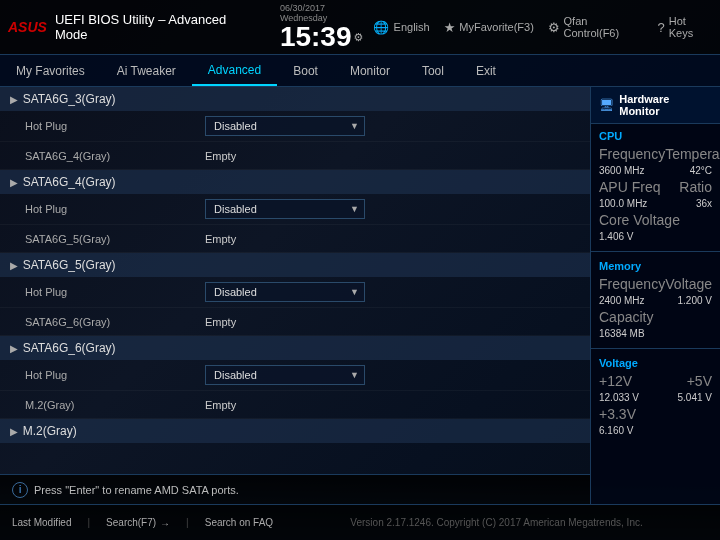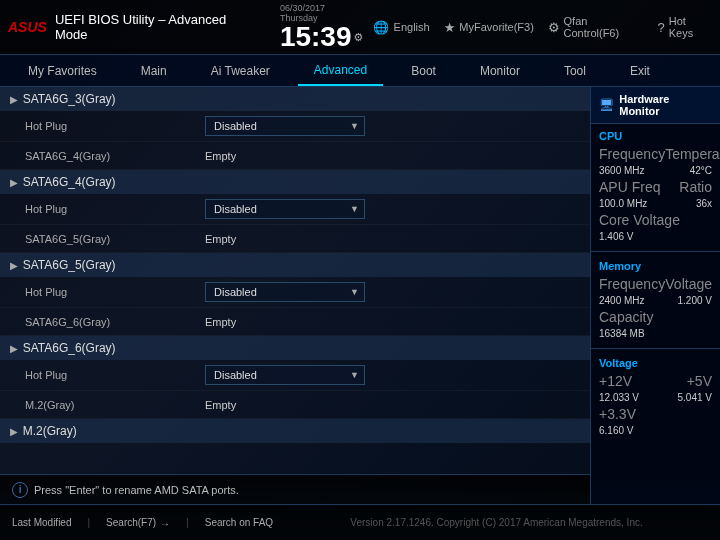--- a/index.html
+++ b/index.html
@@ -105,21 +105,20 @@
       border-bottom: 1px solid #1a3a5c;
     }
     .nav-item {
       padding: 12px 16px;
       display: flex;
       align-items: center;
       color: #bbb;
       font-size: 12px;
       cursor: pointer;
       white-space: nowrap;
-      margin-left: 12px;
     }
     .nav-item.active {
       color: #00d4ff;
       border-bottom: 2px solid #00d4ff;
     }
 
     
     .main-area {
       display: flex;
       flex: 1;
@@ -332,21 +331,21 @@
 <div class="bg-main"></div>
 <div class="bg-bottom"></div>
 
 <div class="wrapper">
 
   <div class="top-bar">
     <span class="asus-logo">ASUS</span>
     <span class="bios-title">UEFI BIOS Utility – Advanced Mode</span>
     <div class="date-time-block">
       <span class="date-small">06/30/2017</span>
-      <span class="date-small">Thursday</span>
+      <span class="date-small">Wednesday</span>
       <div style="display:flex;align-items:center;gap:2px;">
         <span class="time-large">15:39</span>
         <span class="gear-icon-small">⚙</span>
       </div>
     </div>
     <div class="top-bar-right">
       <div class="top-bar-item">
         <span class="icon">🌐</span>
         <span>English</span>
       </div>
@@ -360,21 +359,20 @@
       </div>
       <div class="top-bar-item">
         <span class="icon">?</span>
         <span>Hot Keys</span>
       </div>
     </div>
   </div>
 
   <div class="nav-bar">
     <div class="nav-item">My Favorites</div>
-    <div class="nav-item">Main</div>
     <div class="nav-item">Ai Tweaker</div>
     <div class="nav-item active">Advanced</div>
     <div class="nav-item">Boot</div>
     <div class="nav-item">Monitor</div>
     <div class="nav-item">Tool</div>
     <div class="nav-item">Exit</div>
   </div>
 
   <div class="main-area">
 

